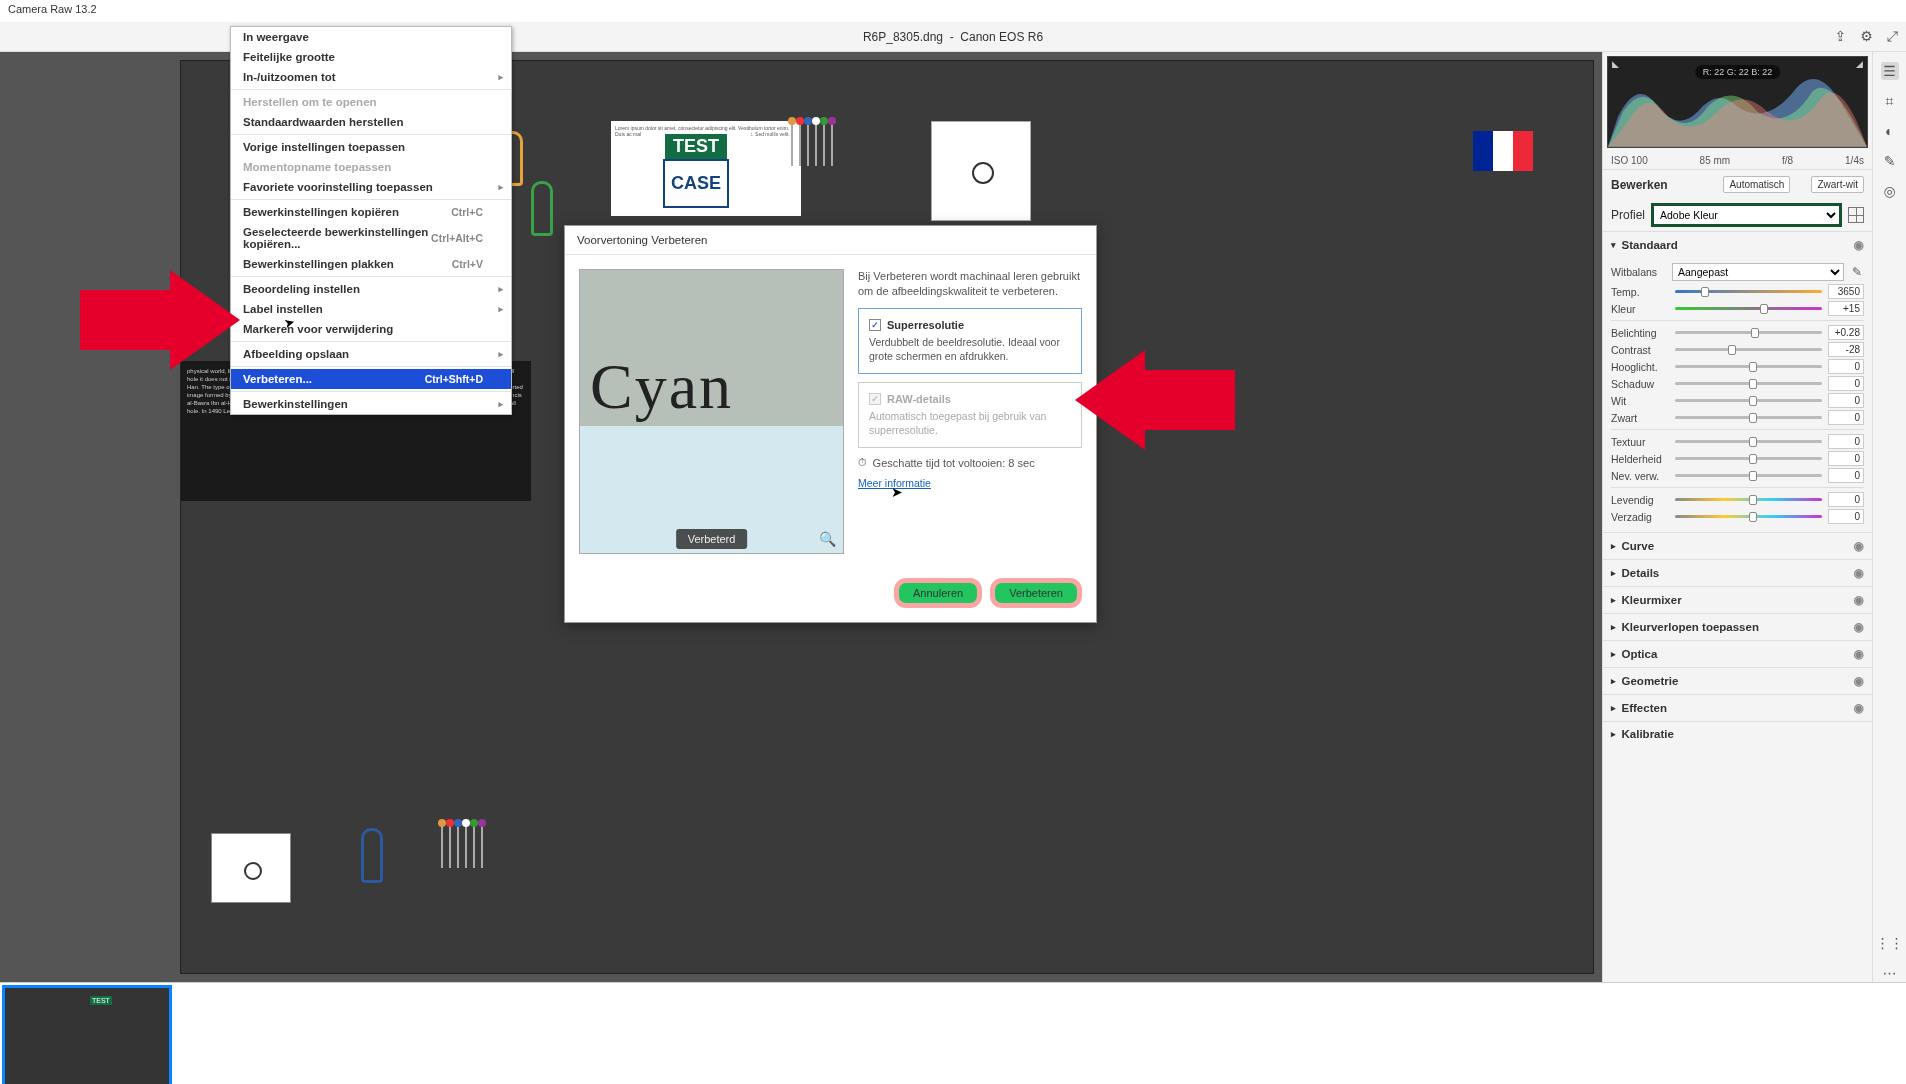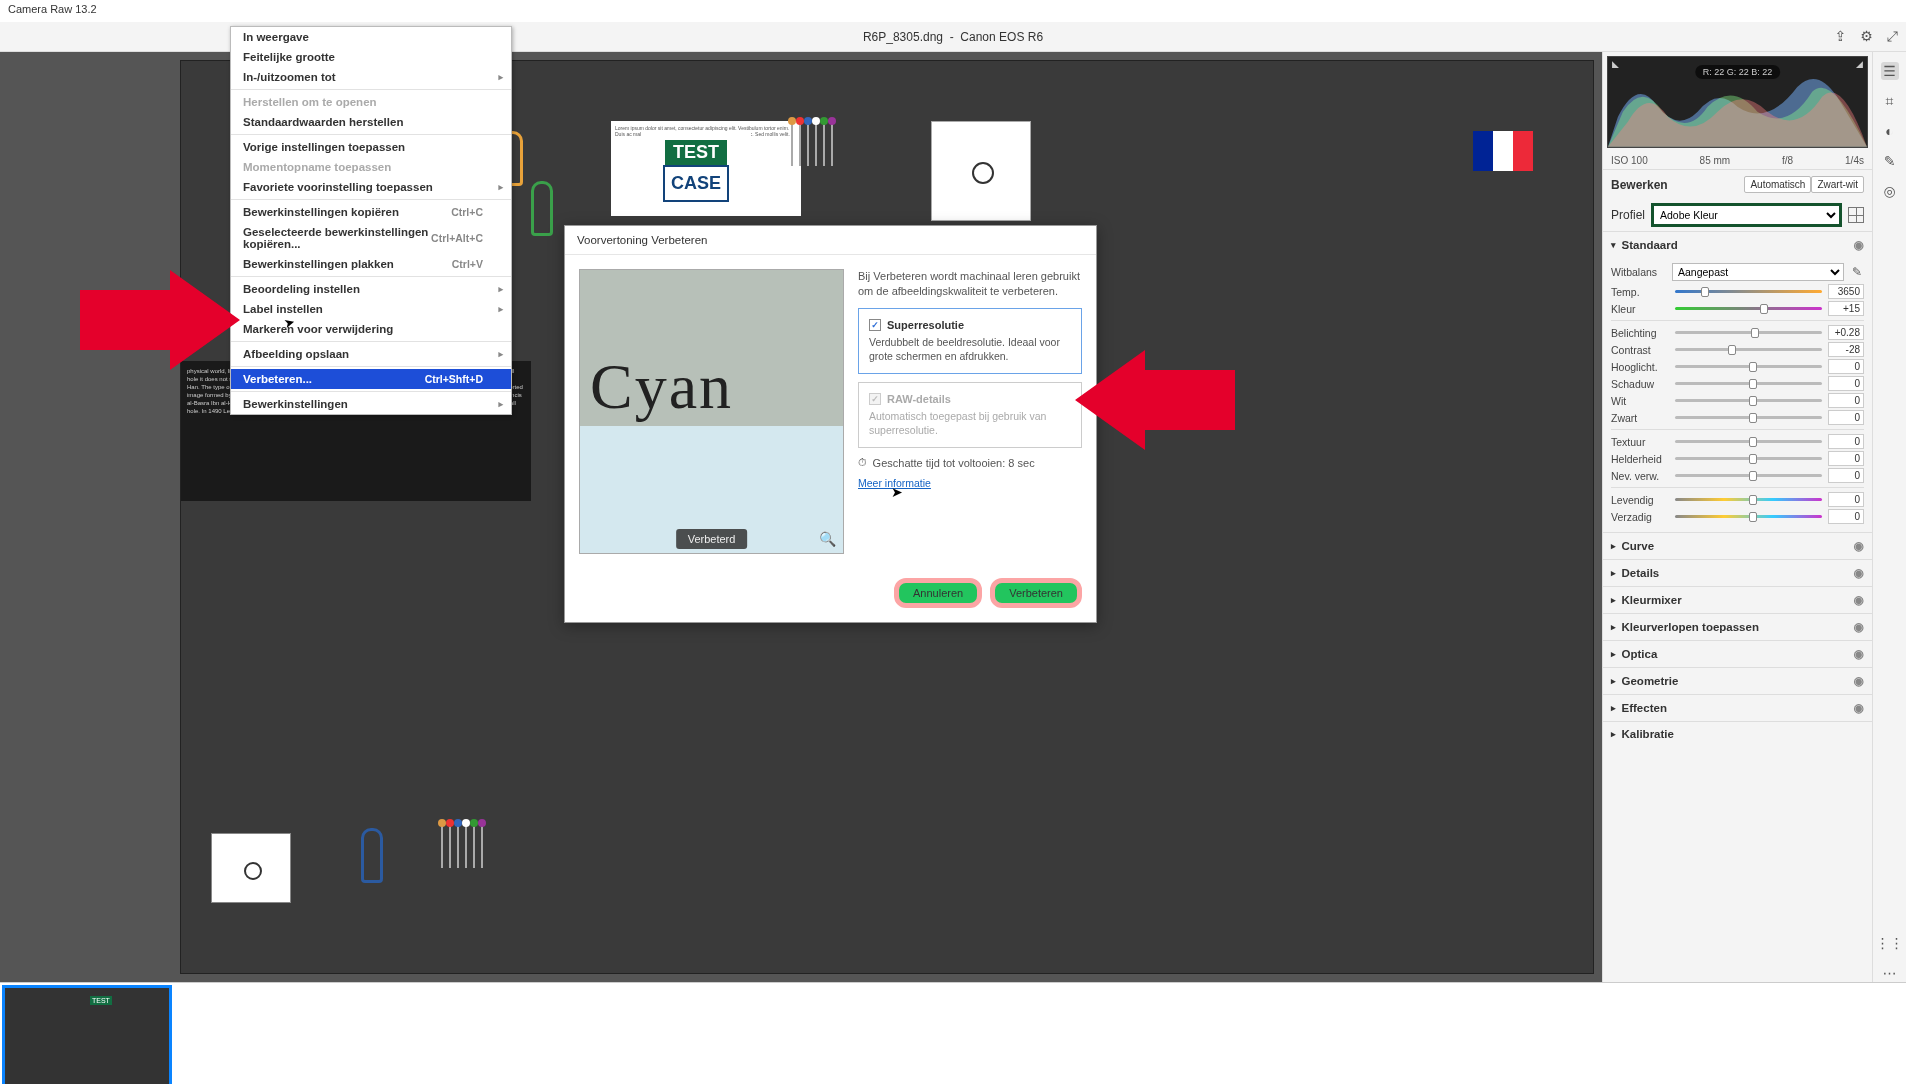--- a/index.html
+++ b/index.html
@@ -12,21 +12,21 @@
 .topbar { height:30px; background:#f4f4f4; border-bottom:1px solid #ddd; display:flex; align-items:center; justify-content:center; position:relative; }
 .topbar .fn { font-size:12px; color:#333; }
 .topbar .icons { position:absolute; right:8px; display:flex; gap:14px; color:#555; font-size:14px; }
 
 
 .main { display:flex; height:930px; }
 .canvas-wrap { flex:1; background:#555; position:relative; overflow:hidden; }
 .canvas-img { position:absolute; left:180px; top:8px; right:8px; bottom:8px; background:#3a3a3a; border:1px solid #222; }
 .test-card { position:absolute; top:70px; left:460px; width:110px; height:80px; background:#fff; display:flex; flex-direction:column; align-items:center; justify-content:center; }
 .test-card .t1 { background:#126e42; color:#fff; padding:2px 8px; font-weight:bold; font-size:18px; }
-.test-card .t2 { background:#fff; color:#12437a; padding:6px 6px; font-weight:bold; font-size:18px; border:2px solid #12437a; }
+.test-card .t2 { background:#fff; color:#12437a; padding:12px 6px; font-weight:bold; font-size:18px; border:2px solid #12437a; }
 .stars-card { position:absolute; top:60px; left:750px; width:100px; height:100px; background:#fff; border:1px solid #aaa; }
 .stars-card::after{content:""; position:absolute; top:40px; left:40px; width:18px; height:18px; border:2px solid #333; border-radius:50%;}
 .flag { position:absolute; top:70px; right:60px; width:60px; height:40px; display:flex;}
 .flag>div{flex:1;}
 .flag .b{background:#002395;} .flag .w{background:#fff;} .flag .r{background:#ed2939;}
 .clip { position:absolute; border:3px solid; width:22px; height:55px; border-radius:10px 10px 4px 4px; }
 .clip.or{top:70px;left:320px;border-color:#e8a23a;}
 .clip.gr{top:120px;left:350px;border-color:#3aa04a;}
 .clip.bl{bottom:90px;left:180px;border-color:#2b5aa0;}
 .pins{position:absolute;display:flex;gap:6px;}
@@ -196,21 +196,21 @@
       </svg>
     </div>
     <div class="hist-info">
       <span>ISO 100</span>
       <span>85 mm</span>
       <span>f/8</span>
       <span>1/4s</span>
     </div>
     <div class="bewerken-hd">
       <b>Bewerken</b>
-      <div style="display:flex;gap:0">
+      <div style="display:flex;gap:21px">
         <span class="pill-btn">Automatisch</span>
         <span class="pill-btn">Zwart-wit</span>
       </div>
     </div>
     <div class="profiel-row">
       <span>Profiel</span>
       <select><option>Adobe Kleur</option></select>
       <div class="grid-ic"></div>
     </div>
 

